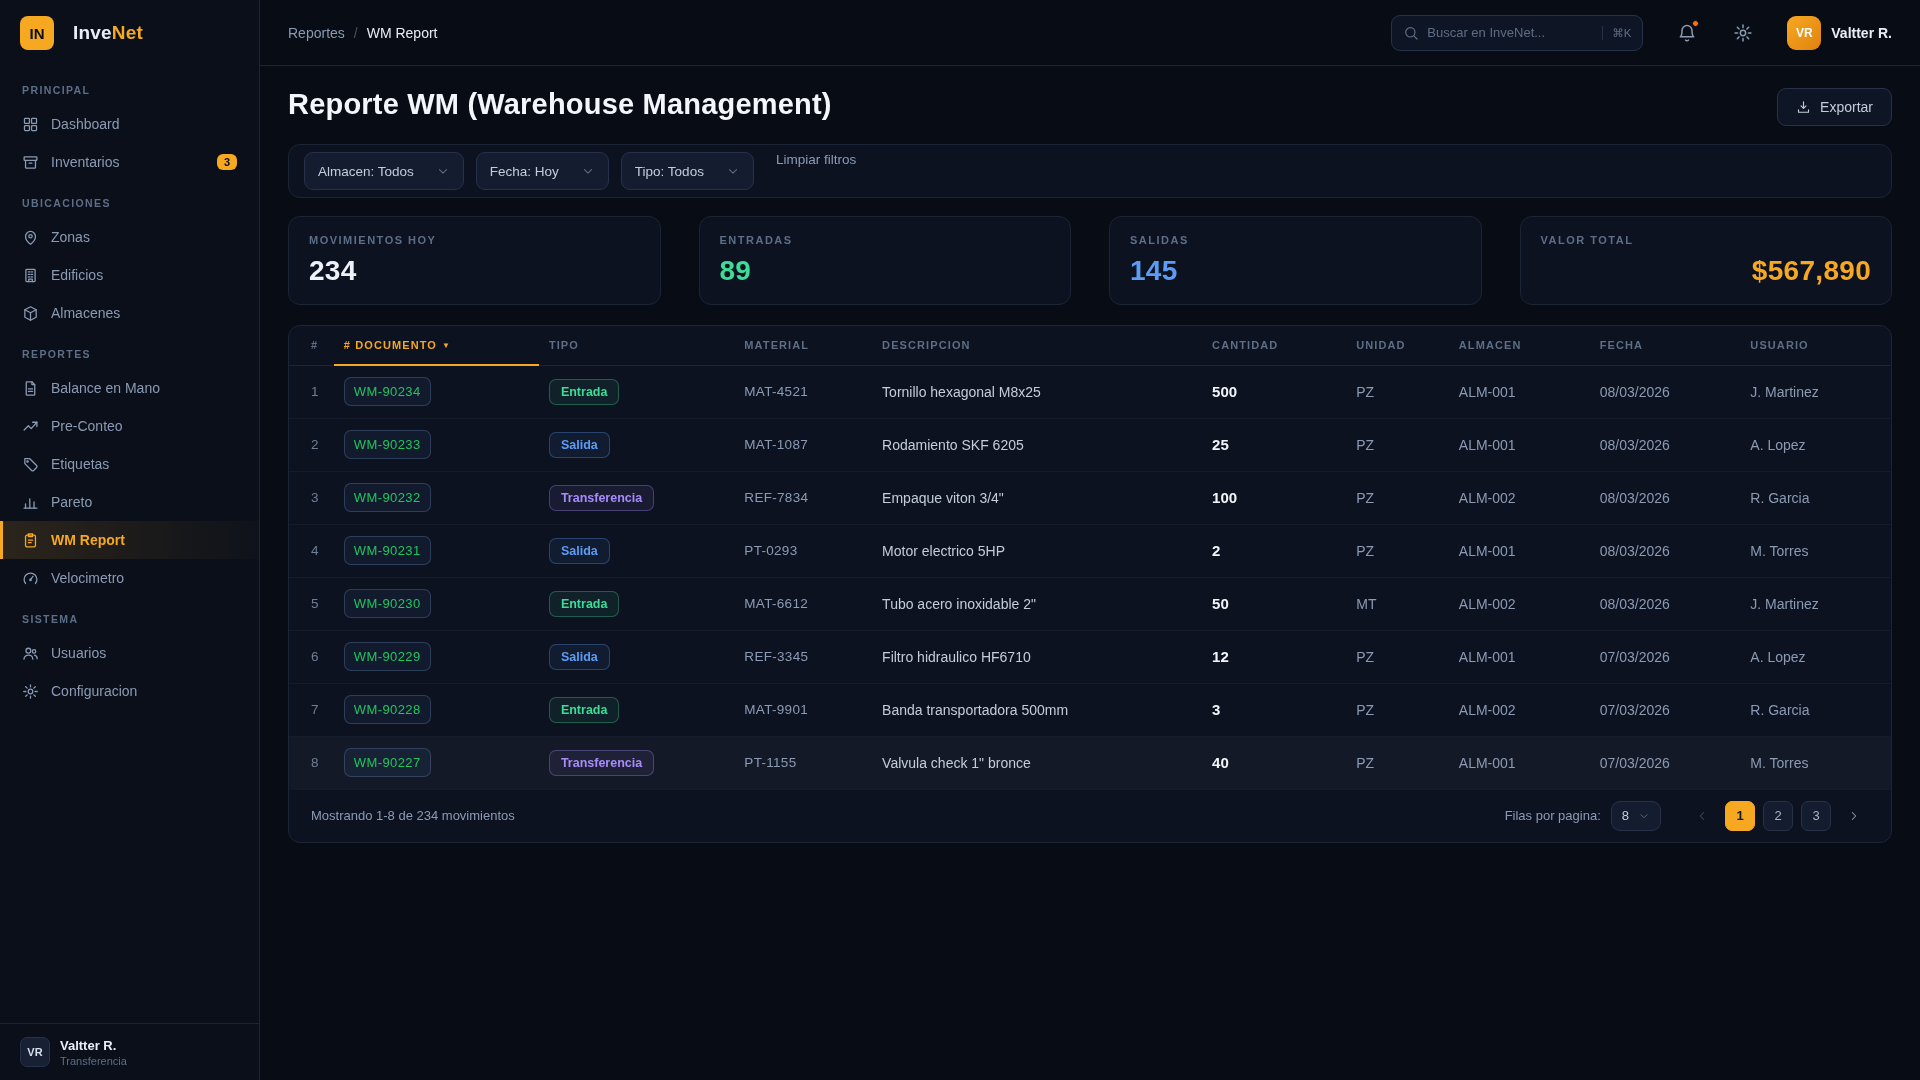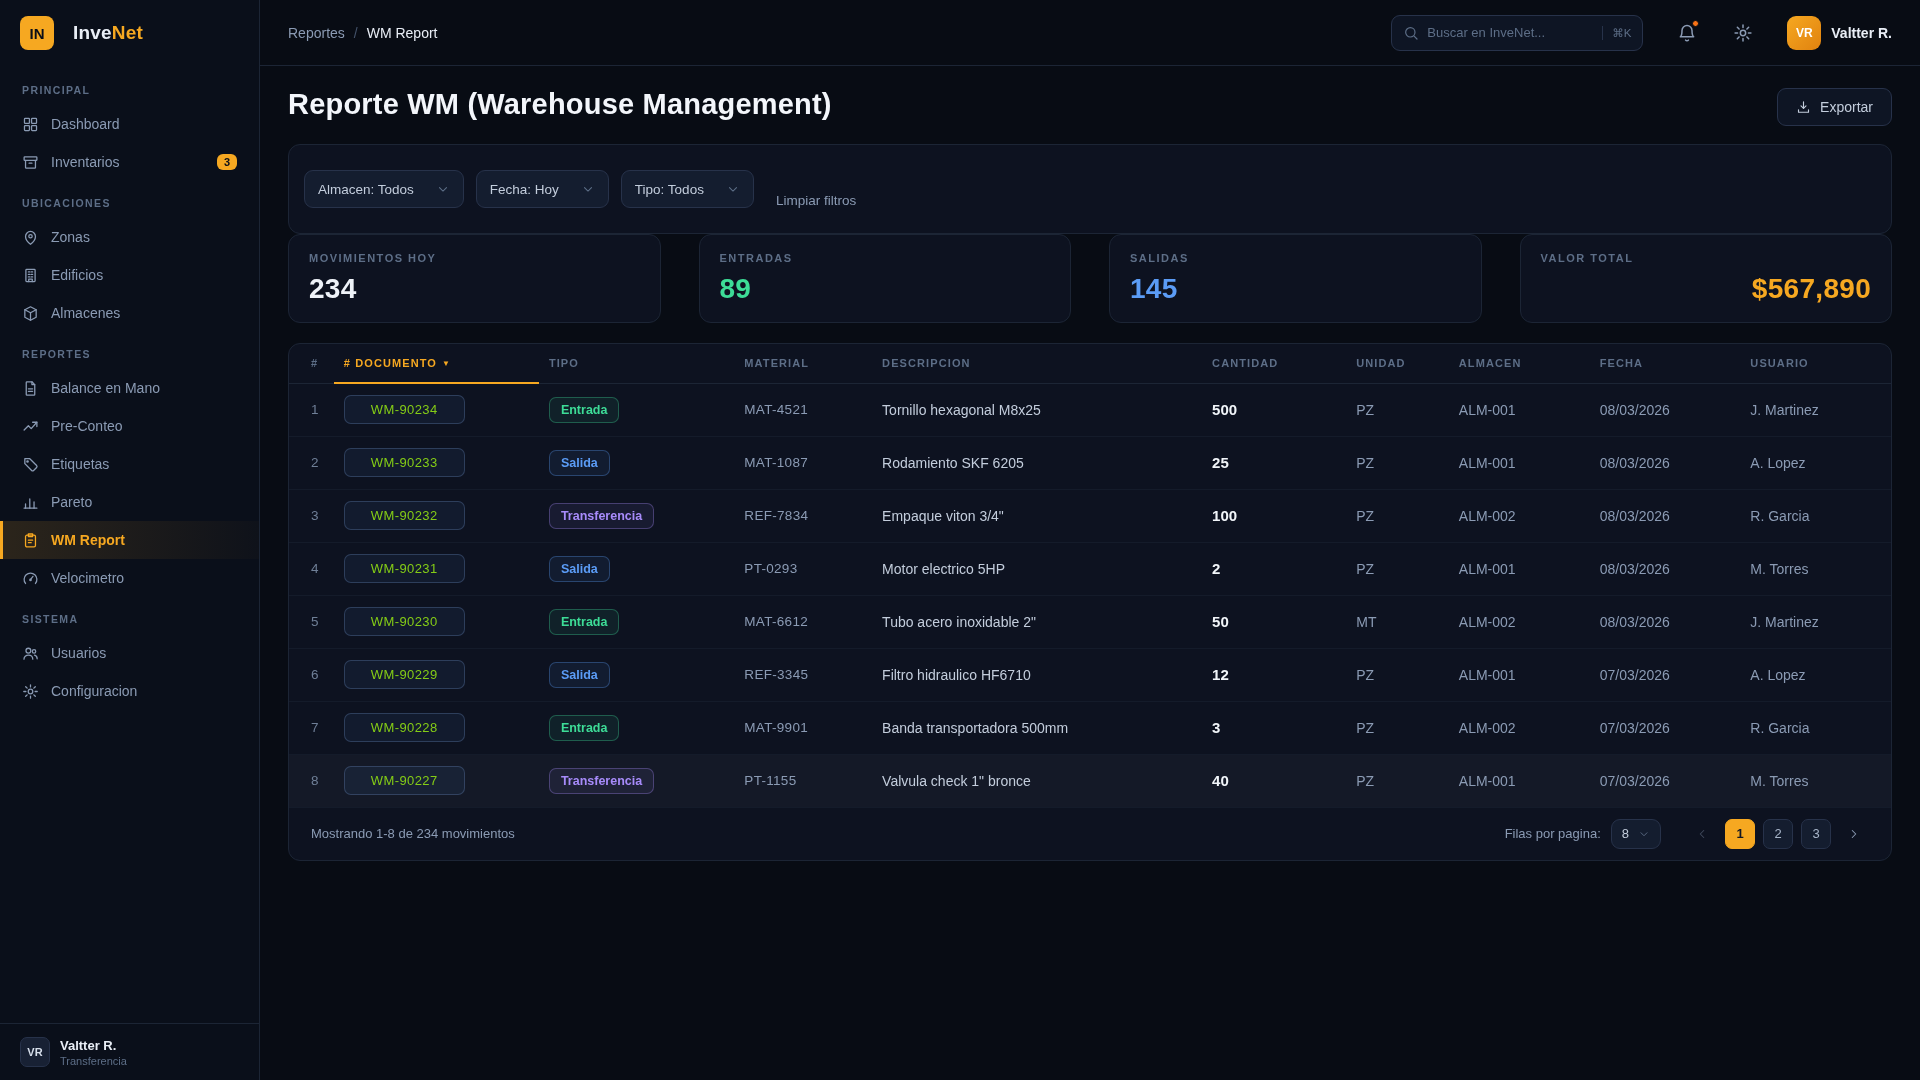--- a/index.html
+++ b/index.html
@@ -52,44 +52,44 @@
   .user-chip{display:flex;align-items:center;gap:10px;cursor:pointer}
   .avatar-amber{width:34px;height:34px;border-radius:9px;background:linear-gradient(135deg,#f6a821,#e0820f);color:#fff;font-size:12px;font-weight:bold;display:grid;place-items:center}
   .user-name{font-size:14px;font-weight:bold}
 
   
   .content{flex:1;padding:22px 28px;overflow:hidden}
   .page-head{display:flex;align-items:flex-start}
   .page-title{font-size:29px;font-weight:bold;letter-spacing:.2px;color:#f3f6fb}
   .export-btn{margin-left:auto;height:38px;padding:0 18px;background:#0e1524;border:1px solid var(--border2);border-radius:9px;color:var(--text2);font-size:14px;display:flex;align-items:center;gap:9px;cursor:pointer;font-family:inherit}
 
-  .filter-bar{margin-top:18px;background:var(--panel);border:1px solid var(--border);border-radius:12px;padding:25px 15px;display:flex;align-items:flex-end;gap:12px}
+  .filter-bar{margin-top:18px;background:var(--panel);border:1px solid var(--border);border-radius:12px;padding:7px 15px;display:flex;align-items:flex-start;gap:12px}
   .select-chip{height:38px;padding:0 13px;background:var(--chipbg);border:1px solid var(--border2);border-radius:9px;display:flex;align-items:center;gap:22px;font-size:13.5px;color:var(--text2);cursor:pointer;white-space:nowrap}
   .select-chip.small{height:30px;padding:0 10px;gap:9px;font-size:13px}
   .select-chip .icon{color:var(--muted2)}
   .clear-filters{margin-left:10px;font-size:13.5px;color:var(--muted);cursor:pointer}
 
-  .stats{display:grid;grid-template-columns:repeat(4,1fr);gap:38px}
+  .stats{margin-top:18px;display:grid;grid-template-columns:repeat(4,1fr);gap:38px}
   .stat-card{background:var(--panel);border:1px solid var(--border);border-radius:12px;padding:17px 20px}
   .stat-label{font-size:11px;font-weight:bold;letter-spacing:1.5px;color:var(--muted2);text-transform:uppercase}
   .stat-value{margin-top:9px;font-size:28px;font-weight:bold;letter-spacing:.3px}
 
   .table-card{margin-top:20px;background:var(--panel);border:1px solid var(--border);border-radius:12px;overflow:hidden}
   table{width:100%;border-collapse:collapse;table-layout:fixed}
   th{font-size:11px;font-weight:bold;letter-spacing:1.1px;color:var(--muted2);text-transform:uppercase;text-align:left;padding:13px 10px;border-bottom:1px solid var(--border);cursor:pointer;white-space:nowrap;overflow:hidden}
   th:first-child,td:first-child{padding-left:22px}
   th.sorted{color:var(--amber);border-bottom:2px solid var(--amber)}
   .sort-ind{font-size:8px;margin-left:5px;vertical-align:1px}
   td{height:53px;padding:0 10px;border-bottom:1px solid #141b2a;font-size:14px;color:var(--muted);white-space:nowrap;overflow:hidden;text-overflow:ellipsis}
   tbody tr:last-child{background:rgba(148,163,184,.05)}
   .cell-num{color:#6f7f97;font-size:13.5px}
   .cell-mat{font-size:13.5px;letter-spacing:.3px}
   .cell-desc{color:var(--text2)}
   .cell-qty{color:#f1f5f9;font-weight:bold;font-size:15px}
-  .doc-chip{display:inline-block;padding:6px 26px;border-radius:7px;background:rgba(91,156,246,.07);border:1px solid rgba(120,155,210,.28);color:#84cc16;font-size:13px;letter-spacing:.4px;cursor:pointer}
+  .doc-chip{display:inline-block;padding:6px 9px;border-radius:7px;background:rgba(91,156,246,.07);border:1px solid rgba(120,155,210,.28);color:#22c55e;font-size:13px;letter-spacing:.4px;cursor:pointer}
   .badge{display:inline-block;padding:5px 11px;border-radius:7px;font-size:12.5px;font-weight:bold}
   .badge-entrada{color:var(--green);background:rgba(61,220,151,.08);border:1px solid rgba(61,220,151,.32)}
   .badge-salida{color:var(--blue);background:rgba(91,156,246,.08);border:1px solid rgba(91,156,246,.32)}
   .badge-transferencia{color:var(--purple);background:rgba(167,139,250,.08);border:1px solid rgba(167,139,250,.32)}
 
   .table-footer{display:flex;align-items:center;padding:11px 22px}
   .showing{font-size:13px;color:var(--muted)}
   .footer-right{margin-left:auto;display:flex;align-items:center;gap:10px}
   .rpp-label{font-size:13px;color:var(--muted)}
   .pagination{display:flex;align-items:center;gap:8px;margin-left:16px}

